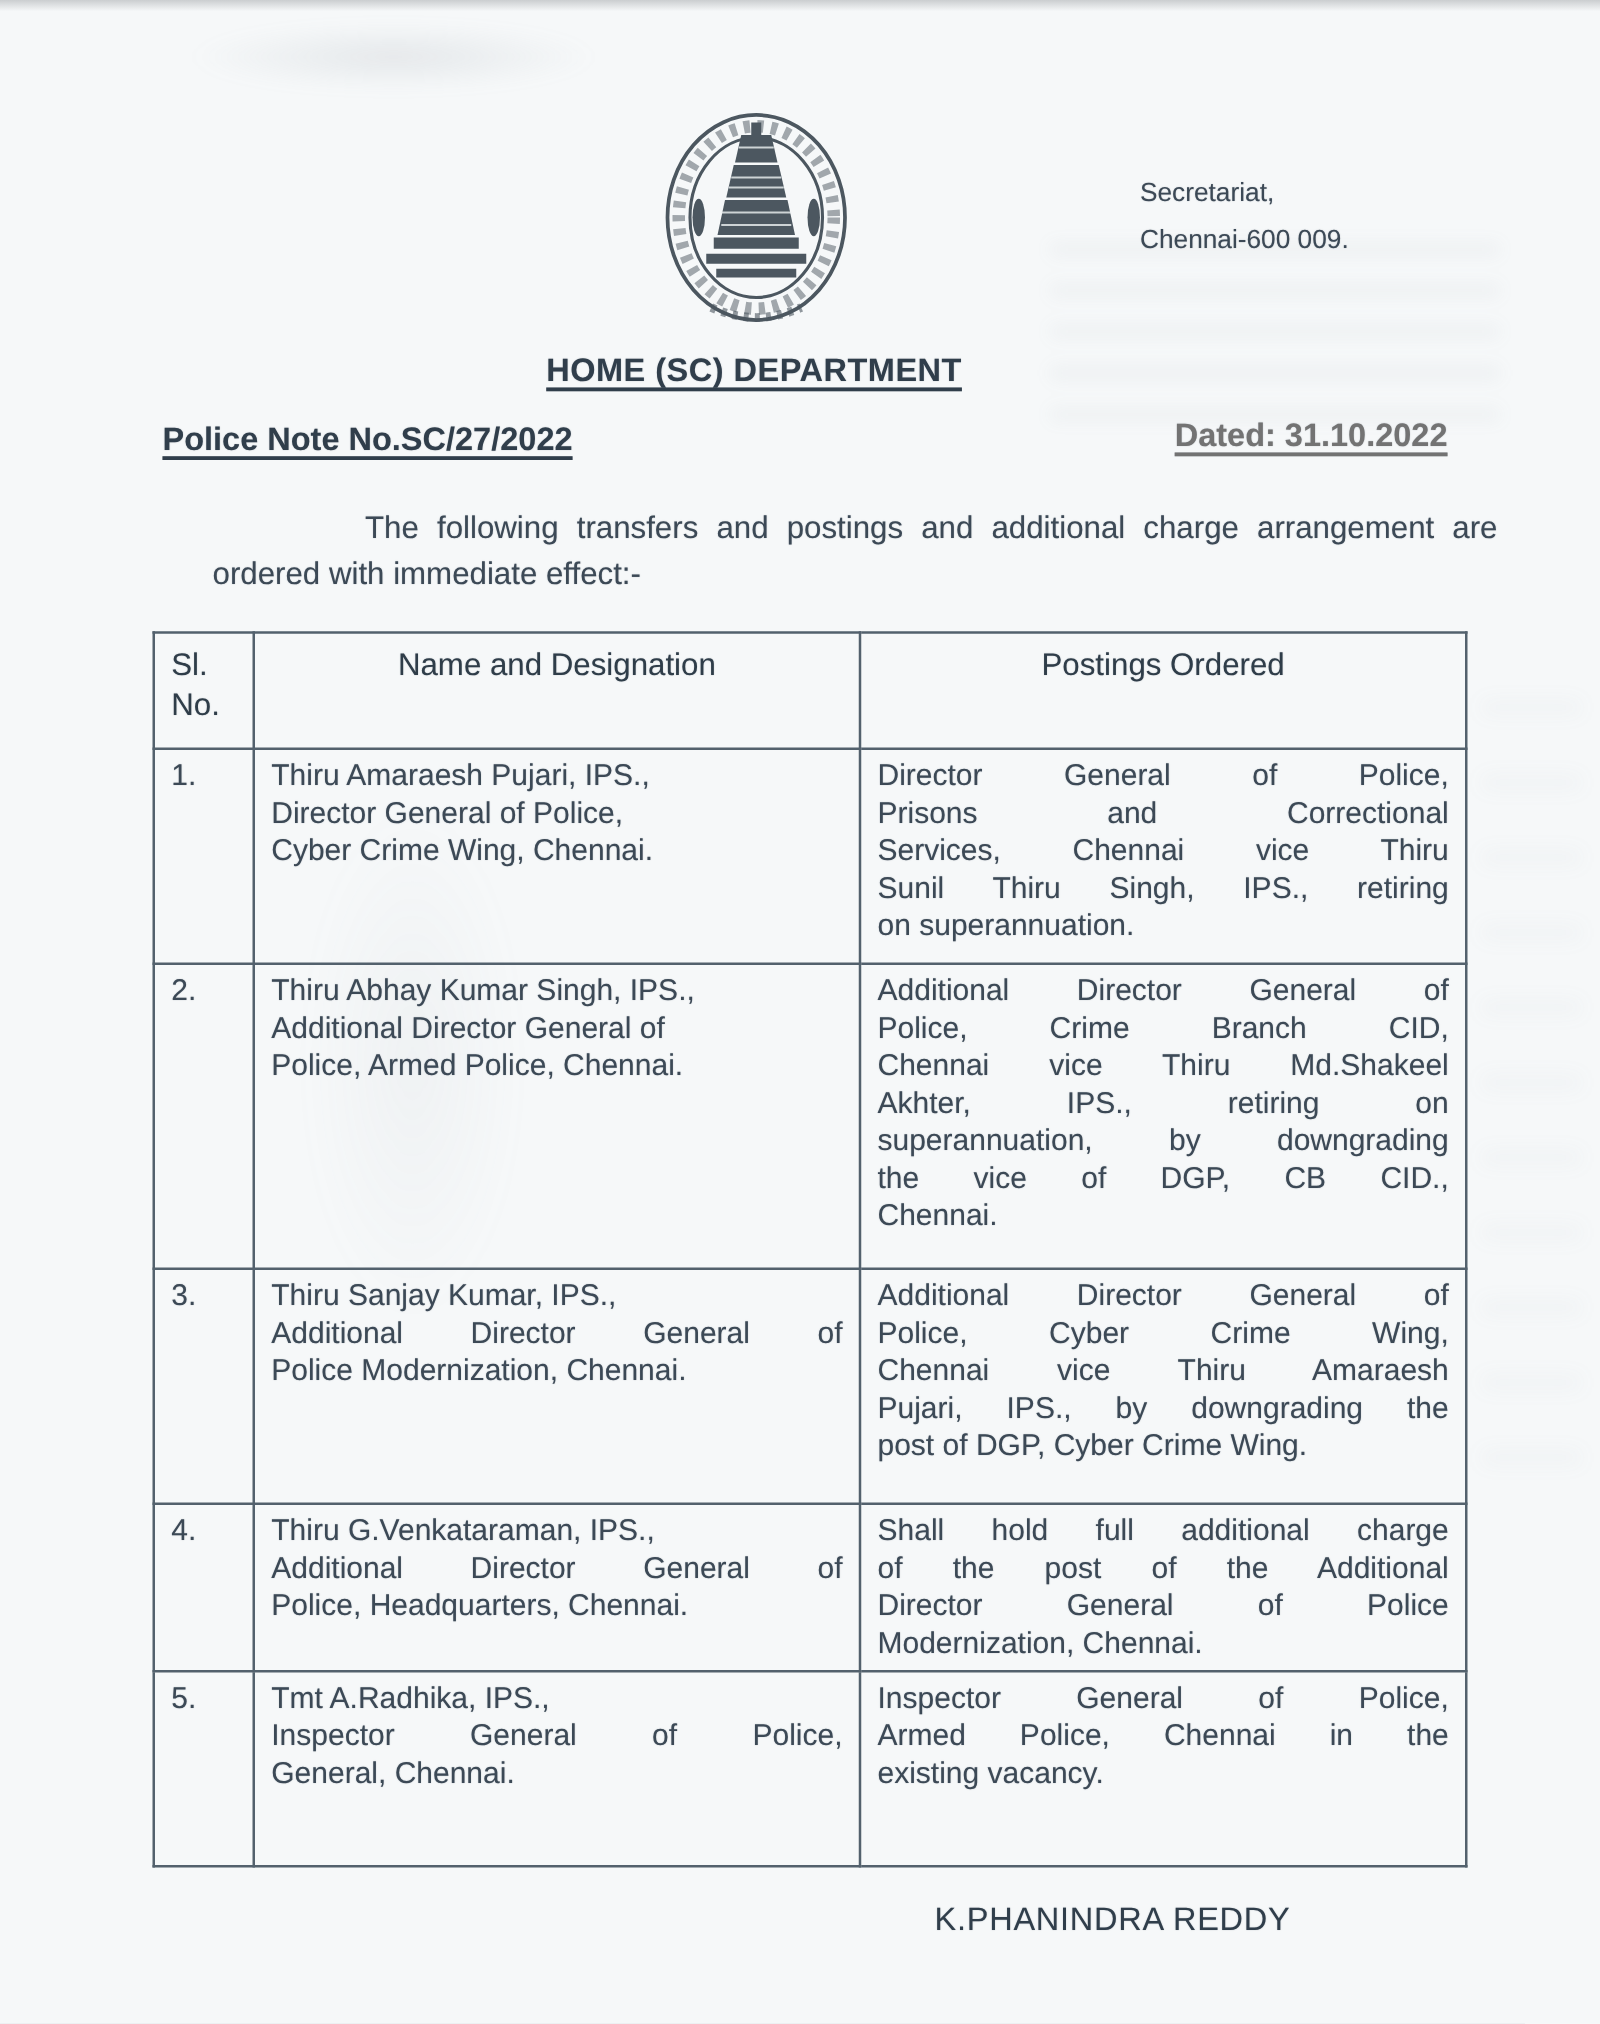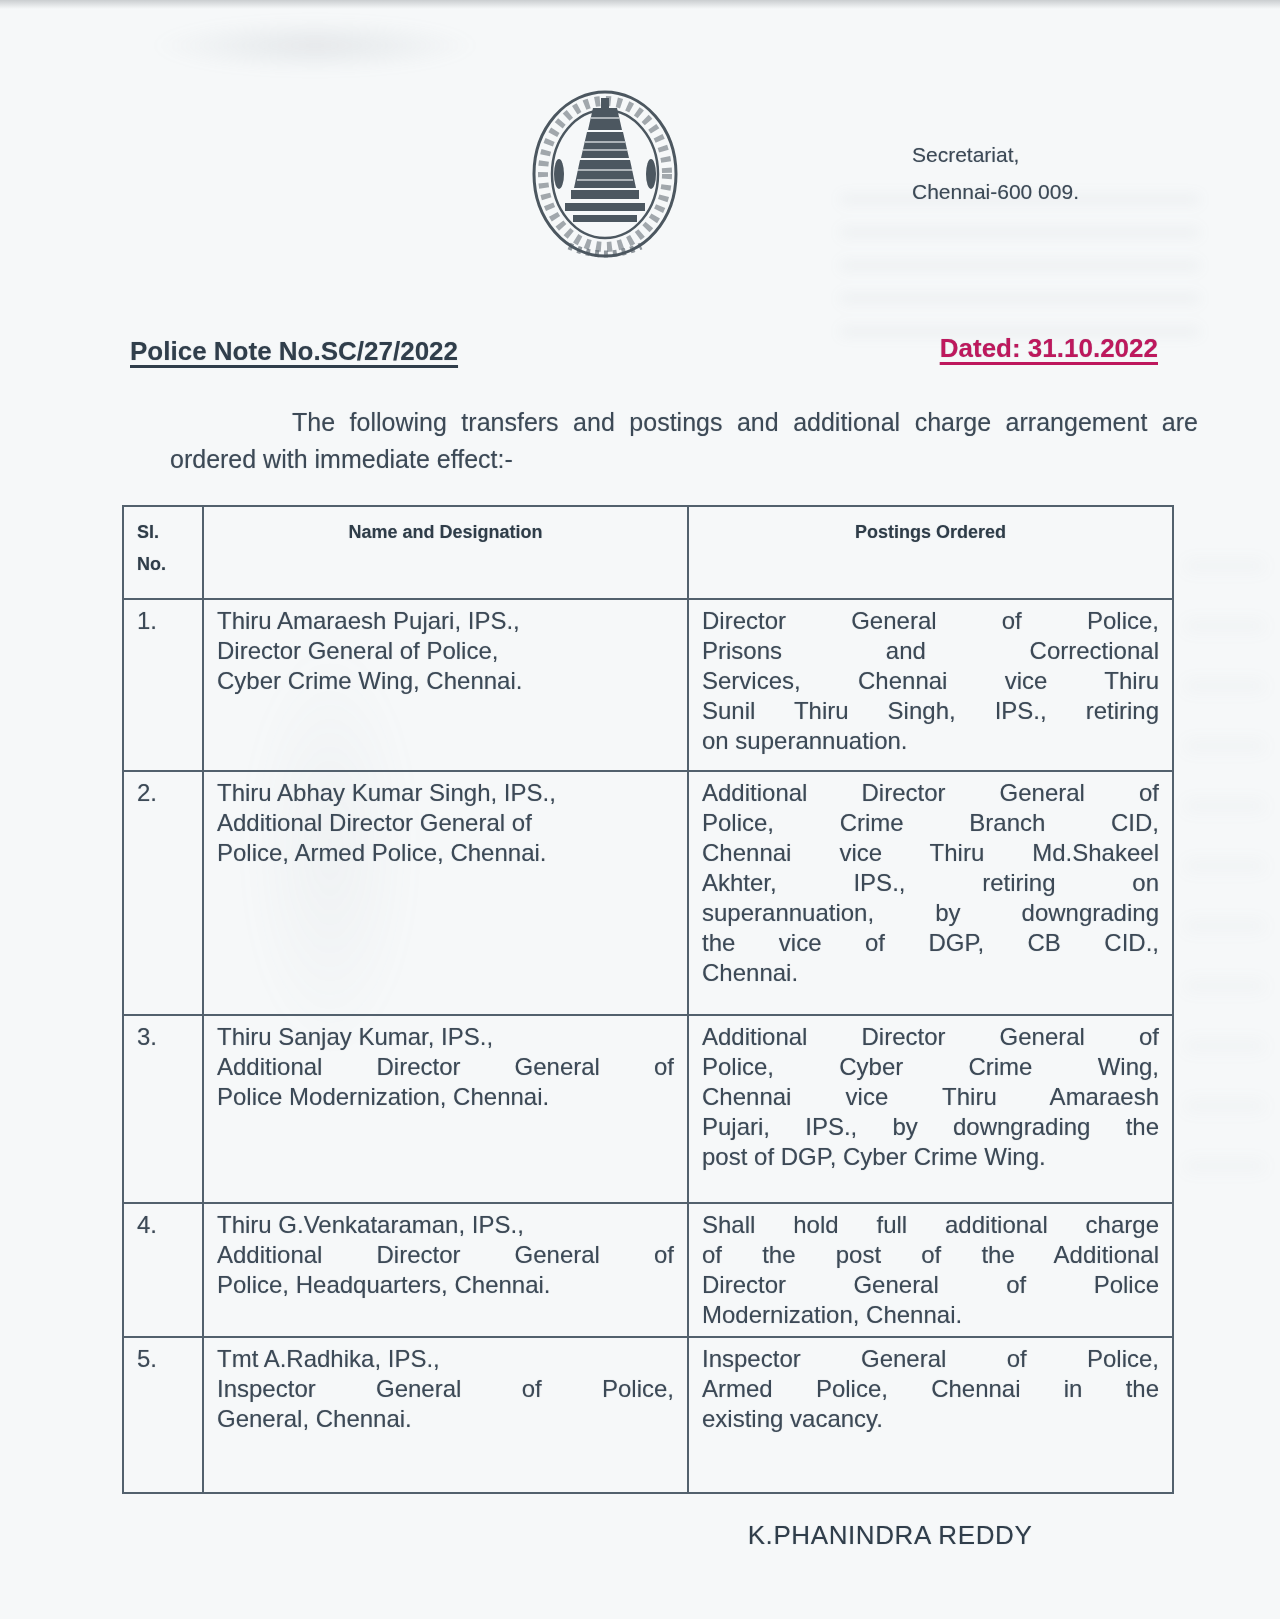--- a/index.html
+++ b/index.html
@@ -33,34 +33,34 @@
     filter:blur(.45px);opacity:.92;}
   .address{position:absolute;left:912px;top:136px;width:296px;
     text-align:left;font-size:21px;line-height:37px;}
   .dept-heading{position:absolute;left:437px;top:281px;
     font-size:26px;font-weight:bold;color:#303e4b;letter-spacing:.4px;
     text-decoration:underline;text-decoration-thickness:3px;text-underline-offset:5px;}
   .note-no{position:absolute;left:130px;top:336px;
     font-size:26px;font-weight:bold;color:#303e4b;
     text-decoration:underline;text-decoration-thickness:3px;text-underline-offset:5px;}
   .dated{position:absolute;right:122px;top:333px;
-    font-size:26px;font-weight:bold;color:#be185d;
+    font-size:26px;font-weight:bold;color:#737373;
     text-decoration:underline;text-decoration-thickness:3px;text-underline-offset:5px;}
   .intro{position:absolute;left:130px;top:404px;width:1028px;
     font-size:25px;line-height:37px;text-align:justify;text-indent:122px;margin-left:40px;}
   
   .doc-table{position:absolute;left:122px;top:505px;width:1050px;
     border-collapse:collapse;table-layout:fixed;}
   .doc-table col.c1{width:80px}
   .doc-table col.c2{width:485px}
   .doc-table col.c3{width:485px}
   .doc-table th,.doc-table td{
     border:2px solid #53616d;vertical-align:top;
     font-size:24px;line-height:30px;padding:6px 13px 6px 13px;}
-  .doc-table th{font-weight:bold;color:#2f3d49;font-size:18px;line-height:32px;padding-top:9px;}
+  .doc-table th{font-weight:normal;color:#2f3d49;font-size:25px;line-height:32px;padding-top:9px;}
   .th-sl{text-align:left;white-space:pre-line;padding-left:10px;}
   .th-c{text-align:center;border-radius:26px;}
   .td-sl{padding-left:10px;}
   .line-j{text-align:justify;text-align-last:justify;}
   
   .signature{position:absolute;left:560px;top:1520px;width:660px;text-align:center;}
   .sig-name{font-size:26px;font-weight:normal;color:#303e4b;letter-spacing:.6px;}
   .sig-title{font-size:26px;margin-top:5px;}
 </style>
 </head>
@@ -97,20 +97,21 @@
       </g>
       <path d="M42 160 q36 16 72 0" stroke="#3e4a54" stroke-width="7" stroke-dasharray="4 5" fill="none" opacity=".6"></path>
     </svg>
   </div>
 
   <div class="address">
     <div>Secretariat,</div>
     <div>Chennai-600 009.</div>
   </div>
 
+  <div class="dept-heading">HOME (SC) DEPARTMENT</div>
 
   <div class="note-no">Police Note No.SC/27/2022</div>
   <div class="dated">Dated: 31.10.2022</div>
 
   <div class="intro">The following transfers and postings and additional charge arrangement are ordered with immediate effect:-</div>
 
   <table class="doc-table">
     <colgroup>
         <col class="c1">
         <col class="c2">

